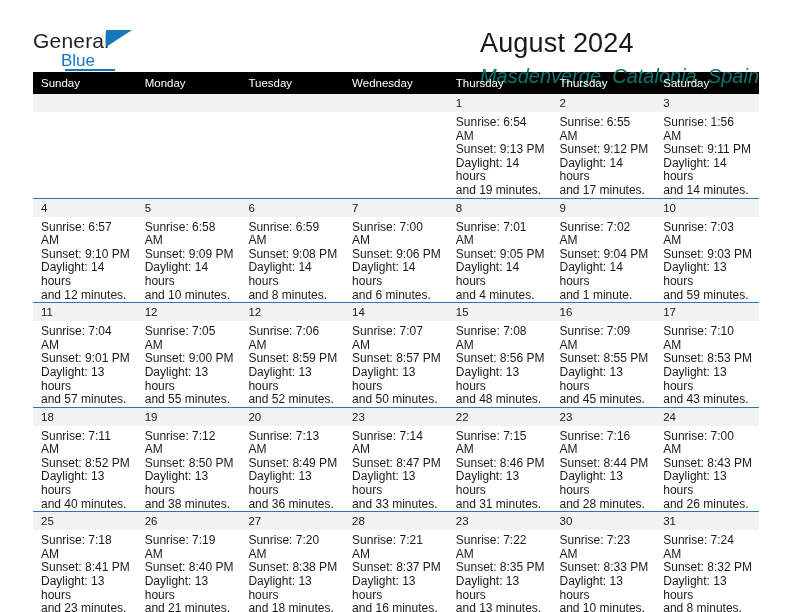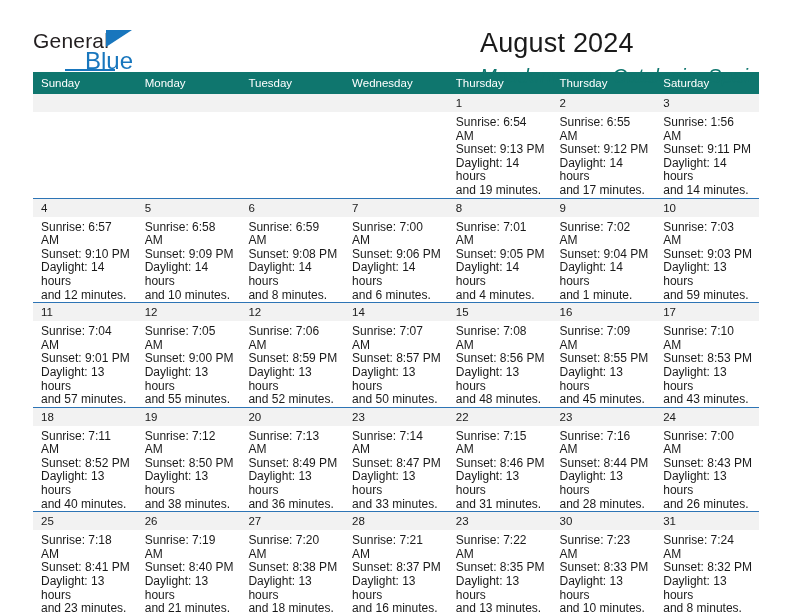--- a/index.html
+++ b/index.html
@@ -37,24 +37,24 @@
     padding-top: 2px;
   }
   .brand-general {
     font-size: 21px;
     color: #231f20;
     letter-spacing: 0.2px;
     line-height: 22px;
     font-family: "Liberation Sans", sans-serif;
   }
   .brand-blue {
-    font-size: 24px;
+    font-size: 17px;
     color: #1876bd;
     line-height: 21px;
-    margin-left: 52px;
+    margin-left: 28px;
     display: block;
     margin-top: -2px;
   }
   .brand-tri {
     position: absolute;
     left: 73px;
     top: 2px;
     width: 0;
     height: 0;
     border-left: 26px solid #1876bd;
@@ -86,21 +86,21 @@
     font-style: italic;
   }
 
   
   .calendar {
     width: 726px;
     border-collapse: collapse;
     table-layout: fixed;
   }
   .calendar th {
-    background: #0f766e;
+    background: #000000;
     color: #ffffff;
     font-size: 11.5px;
     font-weight: normal;
     text-align: left;
     padding: 5px 0 5px 8px;
     height: 20px;
     box-sizing: border-box;
   }
   .calendar td {
     width: 103.7px;

